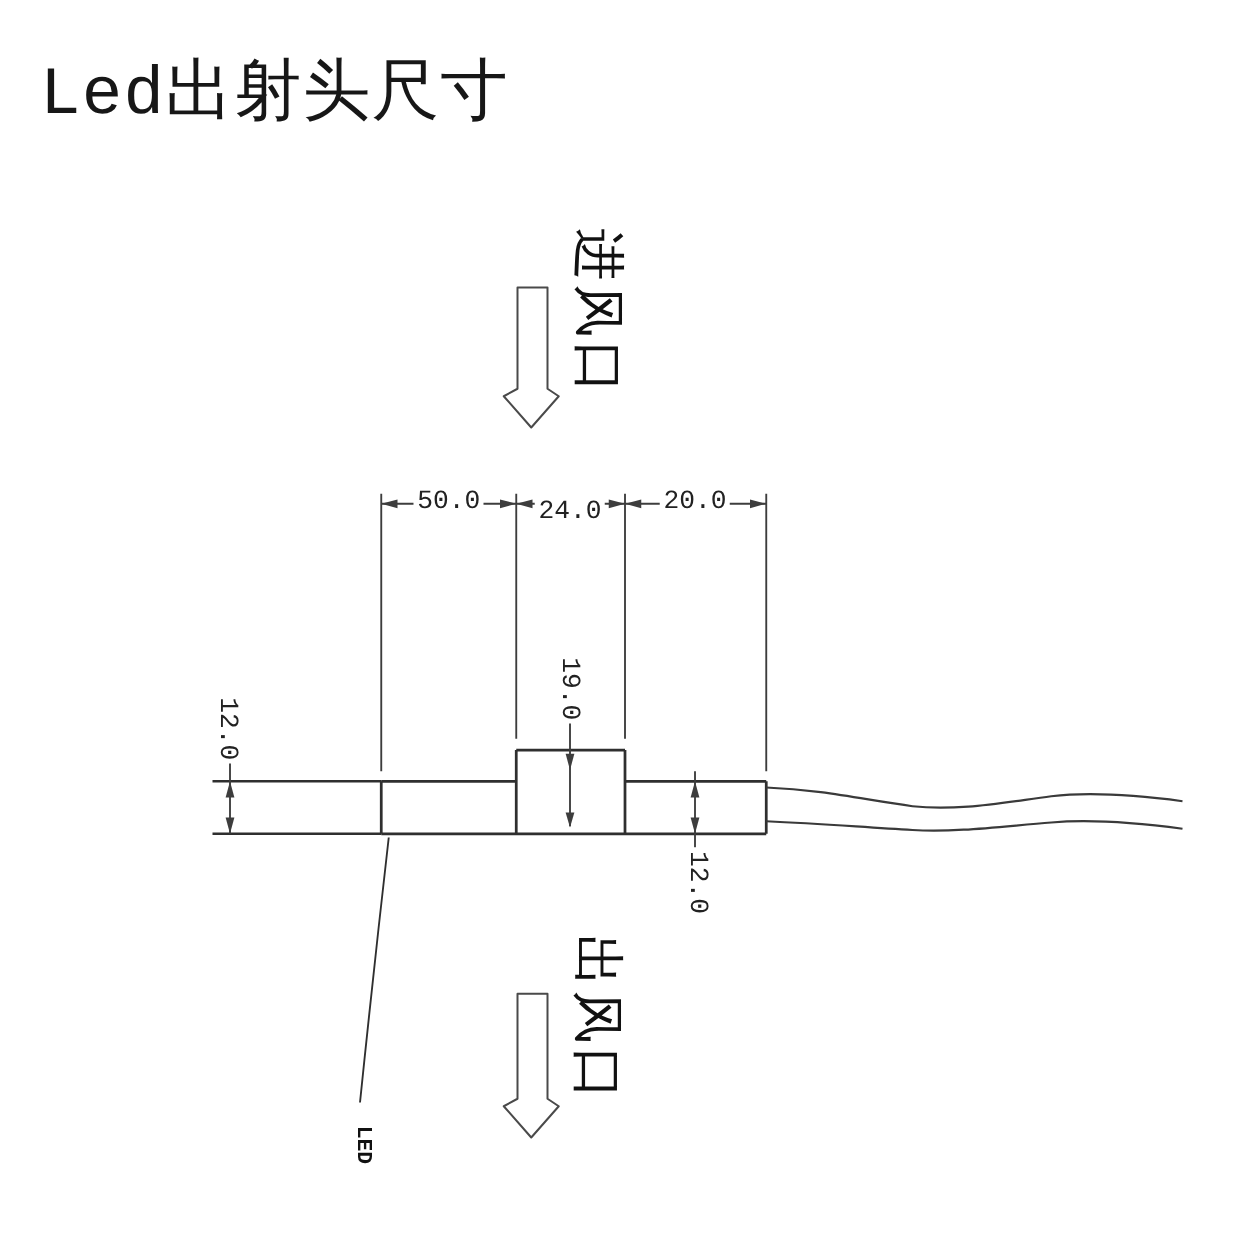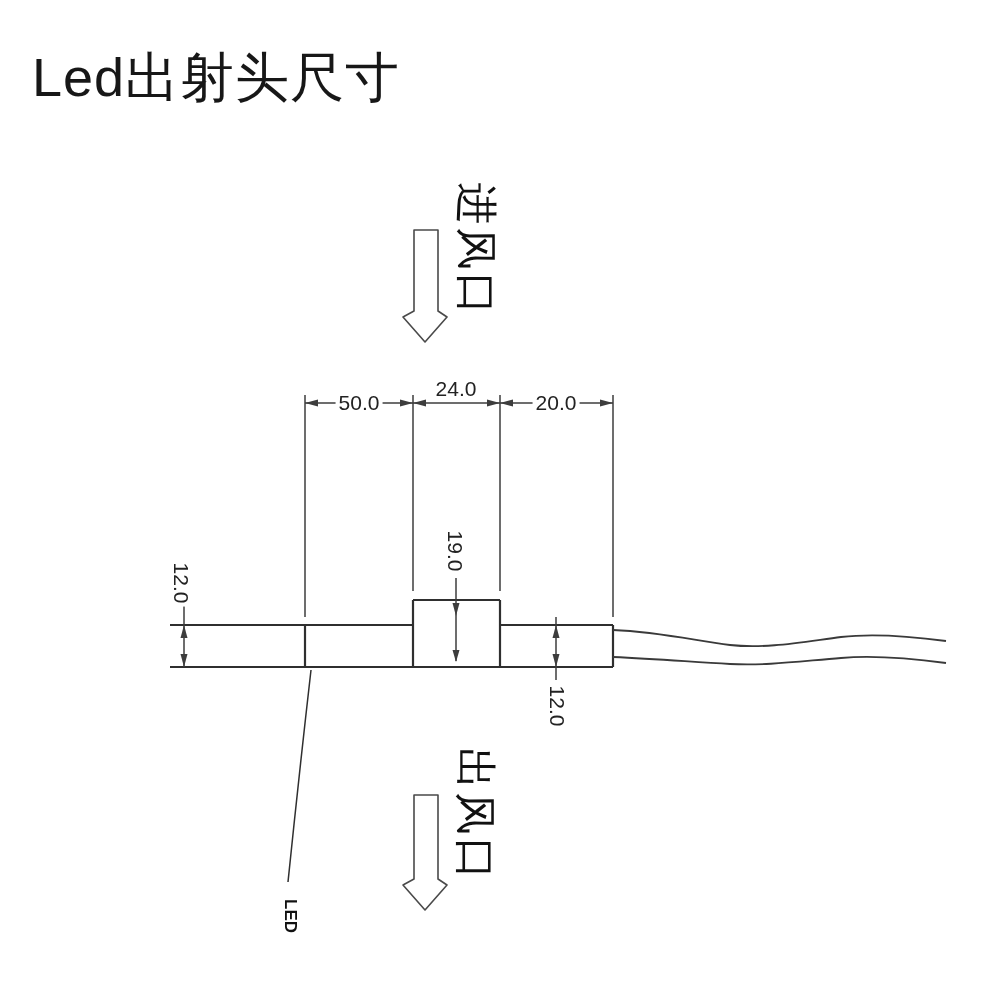--- a/index.html
+++ b/index.html
@@ -1,21 +1,21 @@
 <!DOCTYPE html>
 <html><head>
 <meta charset="utf-8">
 <style>
   html,body{margin:0;padding:0;background:#fff;}
   #stage{
     position:relative;
     width:1000px;height:1000px;
     background:#ffffff;
     overflow:hidden;
-    font-family:Liberation Sans, sans-serif;
+    font-family:Liberation Mono, monospace;
   }
   #linework{position:absolute;left:0;top:0;}
   .label{position:absolute;color:#1c1c1c;white-space:nowrap;line-height:1;}
   .title{
     left:32px;top:50px;
     font-size:54px;
     font-weight:500;
     letter-spacing:1px;
     color:#171717;
   }
@@ -111,21 +111,21 @@
       <path d="M613,657 C660,659 692,662 730,664 C766,666 802,661 841,658 C876,655 916,659 946,663"></path>
     </g>
   </svg>
 
   <div class="label title">Led出射头尺寸</div>
 
   <div class="label cjk-vert" style="left:476px;top:250px;">进风口</div>
   <div class="label cjk-vert" style="left:475px;top:815px;">出风口</div>
 
   <div class="label dim-text" style="left:359px;top:402px;">50.0</div>
-  <div class="label dim-text" style="left:456px;top:388px;">24.0</div>
+  <div class="label dim-text" style="left:456px;top:410px;">24.0</div>
   <div class="label dim-text" style="left:556px;top:402px;">20.0</div>
 
   <div class="label dim-text rot" style="left:181px;top:583px;">12.0</div>
   <div class="label dim-text rot" style="left:455px;top:551px;">19.0</div>
   <div class="label dim-text rot" style="left:557px;top:706px;">12.0</div>
 
   <div class="label led-text" style="left:290px;top:916px;">LED</div>
 
 </div>
 

